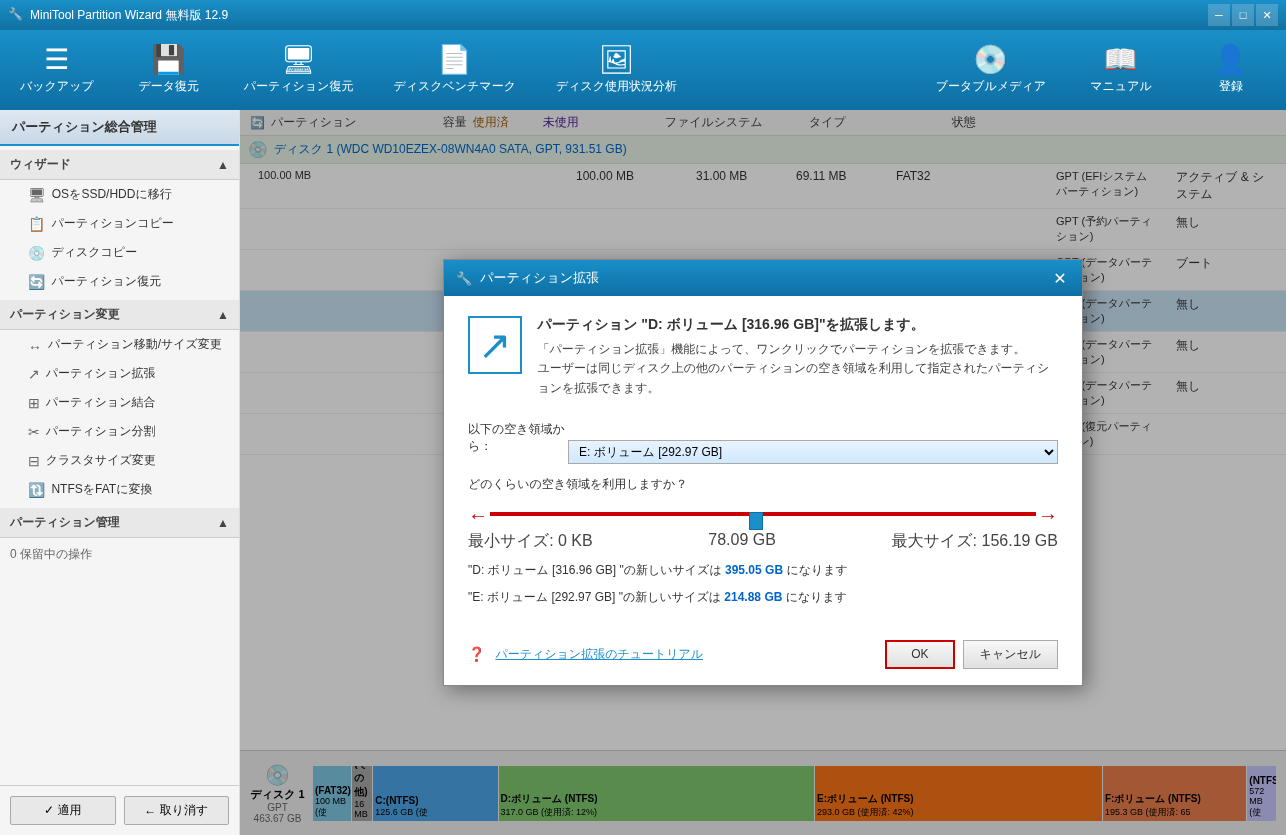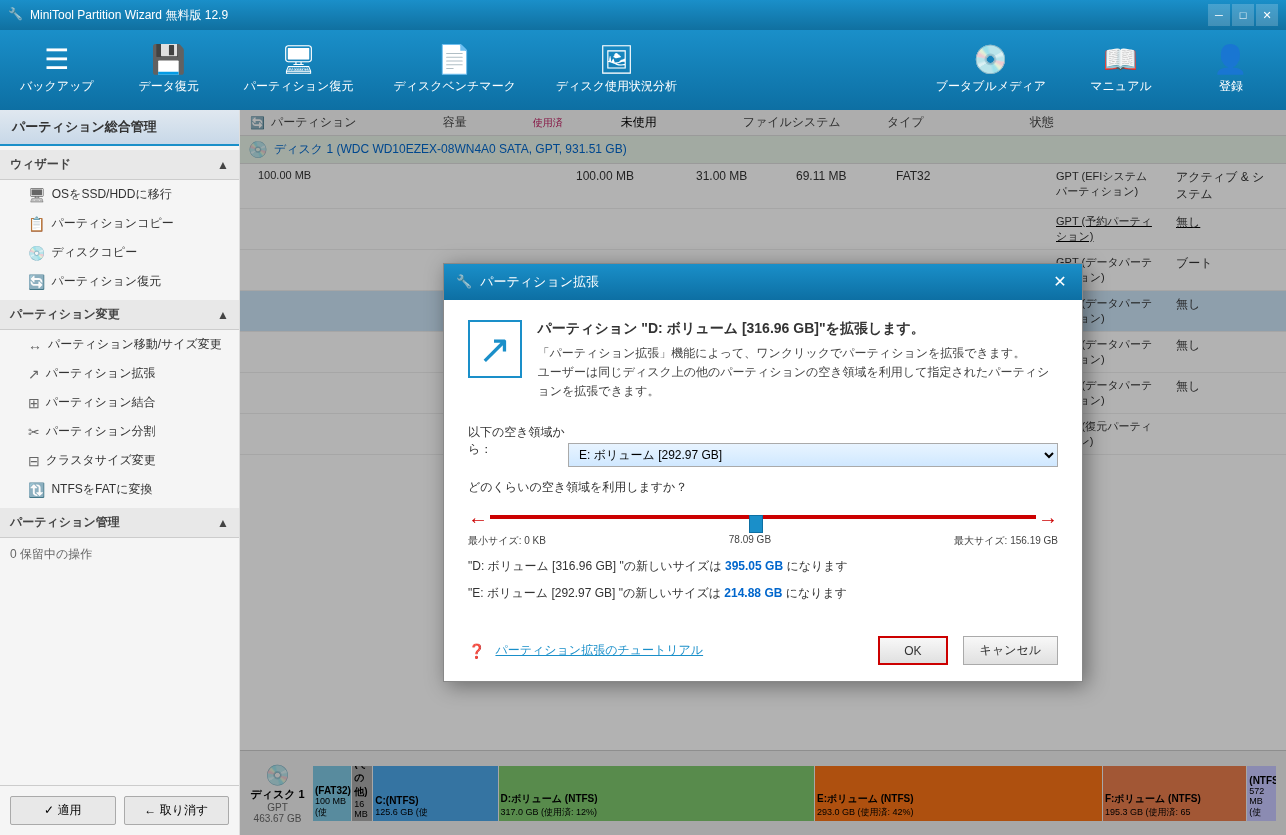--- a/index.html
+++ b/index.html
@@ -145,28 +145,28 @@
       position: absolute; left: 0; color: #cc0000; font-size: 20px;
     }
     .slider-arrow-right {
       position: absolute; right: 0; color: #cc0000; font-size: 20px;
     }
     .slider-thumb {
       position: absolute; left: 50%; transform: translateX(-50%);
       width: 14px; height: 18px; background: #1a8fc9;
       border: 1px solid #0d6fa3; cursor: pointer;
     }
-    .slider-values { display: flex; justify-content: space-between; margin-top: 2px; font-size: 10px; color: #444; }
+    .slider-values { display: flex; justify-content: space-between; margin-top: 2px; font-size: 16px; color: #444; }
     .modal-info-row { margin: 10px 0 4px; font-size: 12px; color: #333; }
     .modal-info-row span.blue { color: #0066cc; font-weight: bold; }
     .modal-footer {
       padding: 10px 24px 16px; display: flex; align-items: center; gap: 10px;
     }
     .modal-link { color: #1a8fc9; text-decoration: underline; font-size: 12px; cursor: pointer; display: flex; align-items: center; gap: 4px; }
-    .modal-footer-btns { margin-left: auto; display: flex; gap: 15px; }
+    .modal-footer-btns { margin-left: auto; display: flex; gap: 8px; }
     .btn-ok {
       padding: 5px 24px; background: linear-gradient(to bottom, #f8f8f8, #e0e0e0);
       border: 2px solid #cc0000; cursor: pointer; font-size: 12px; color: #333;
     }
     .btn-cancel {
       padding: 5px 16px; background: linear-gradient(to bottom, #f8f8f8, #e0e0e0);
       border: 1px solid #aaa; cursor: pointer; font-size: 12px; color: #333;
     }
     .help-icon { font-size: 14px; color: #1a8fc9; }
   </style>
@@ -287,43 +287,43 @@
       <button class="sidebar-btn">← 取り消す</button>
     </div>
   </div>
 
   <div class="content-area">
 
     <div style="padding: 4px 10px; background: #f8f8f8; border-bottom: 1px solid #ddd; display: flex; align-items: center; gap: 6px;">
       <span style="color: #1a8fc9; cursor:pointer;">🔄</span>
       <span style="font-size:12px; color:#444;">パーティション</span>
       <span style="font-size:12px; color:#444; margin-left:80px;">容量</span>
-      <span style="font-size:10px; color:#be185d; margin-left:60px;">使用済</span>
-      <span style="font-size:12px; color:#000000; margin-left:52px;">未使用</span>
+      <span style="font-size:12px; color:#a16207; ">使用済</span>
+      <span style="font-size:12px; color:#4c1d95; margin-left:28px;">未使用</span>
       <span style="font-size:12px; color:#444; margin-left:80px;">ファイルシステム</span>
       <span style="font-size:12px; color:#444; margin-left:40px;">タイプ</span>
       <span style="font-size:12px; color:#444; margin-left:100px;">状態</span>
     </div>
 
     <div class="disk-row">
       <span class="disk-icon">💿</span>
       <span>ディスク 1 (WDC WD10EZEX-08WN4A0 SATA, GPT, 931.51 GB)</span>
     </div>
 
     <div style="overflow-y: auto; height: calc(835px - 30px - 80px - 35px - 30px - 85px);">
       <div class="partition-row" style="padding-left: 8px;">
         <div class="partition-cell" style="font-size:11px;">100.00 MB</div>
         <div class="partition-cell">100.00 MB</div>
         <div class="partition-cell">31.00 MB</div>
         <div class="partition-cell">69.11 MB</div>
         <div class="partition-cell">FAT32</div>
         <div class="partition-cell" style="font-size:11px;">GPT (EFIシステムパーティション)</div>
         <div class="partition-cell">アクティブ &amp; システム</div>
       </div>
-      <div class="partition-row" style="padding-left: 20px; text-decoration: underline;">
+      <div class="partition-row" style="padding-left: 20px;">
         <div class="partition-cell"></div>
         <div class="partition-cell"></div>
         <div class="partition-cell"></div>
         <div class="partition-cell"></div>
         <div class="partition-cell"></div>
         <div class="partition-cell" style="font-size:11px;">GPT (予約パーティション)</div>
         <div class="partition-cell">無し</div>
       </div>
       <div class="partition-row" style="padding-left: 20px;">
         <div class="partition-cell"></div>

